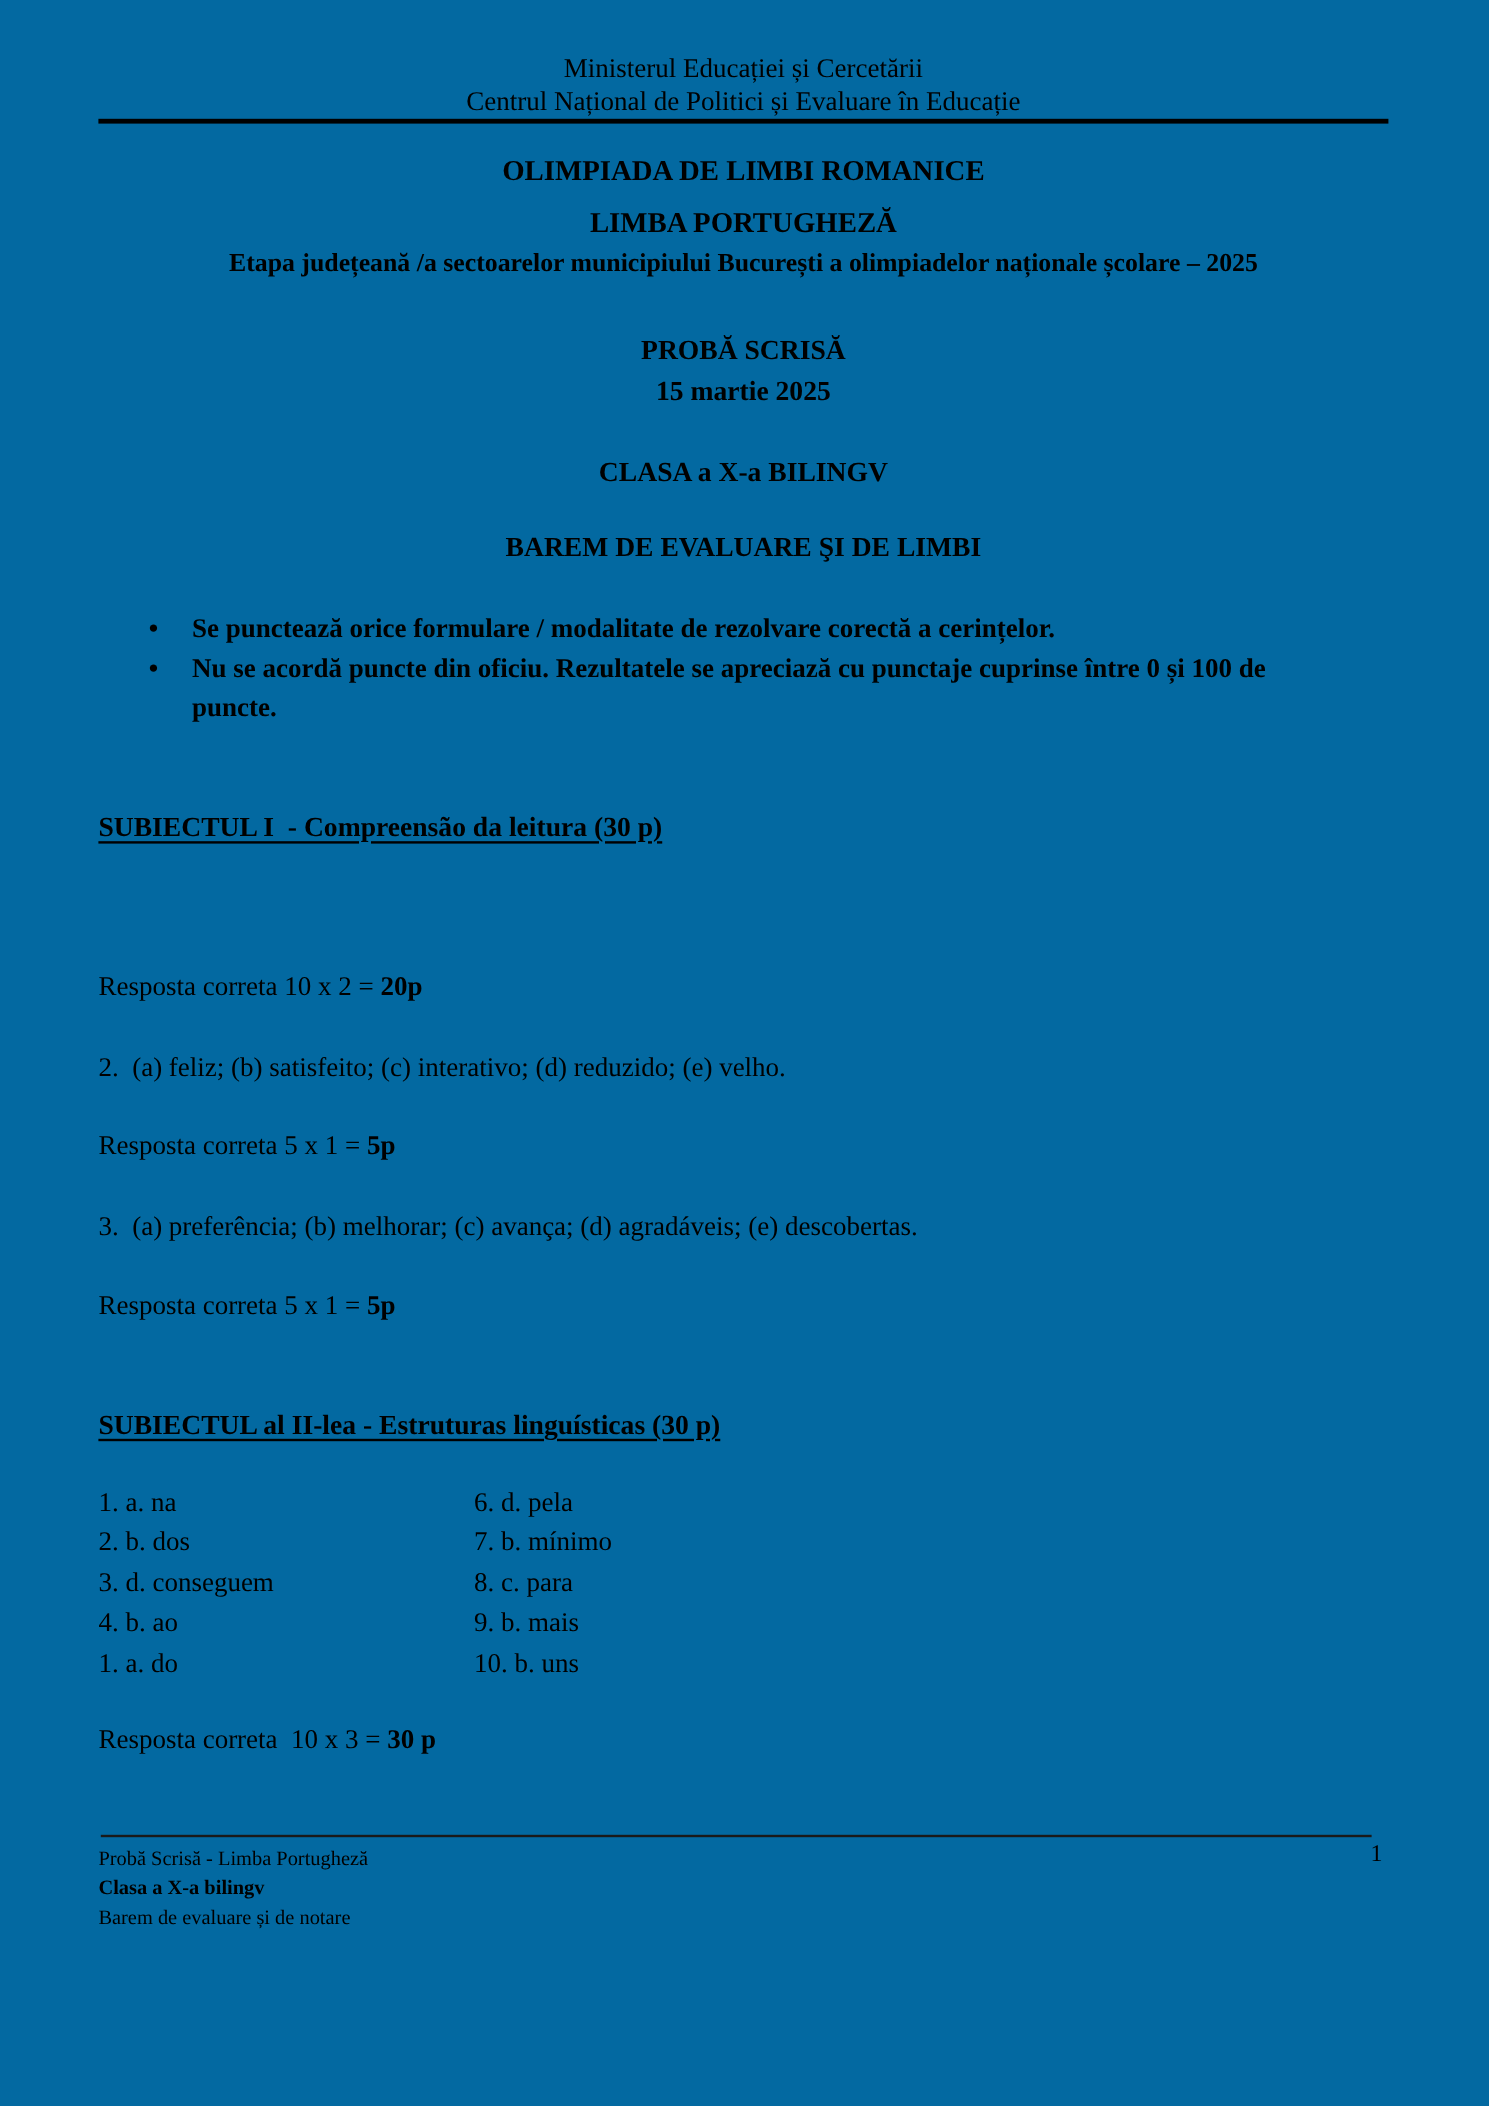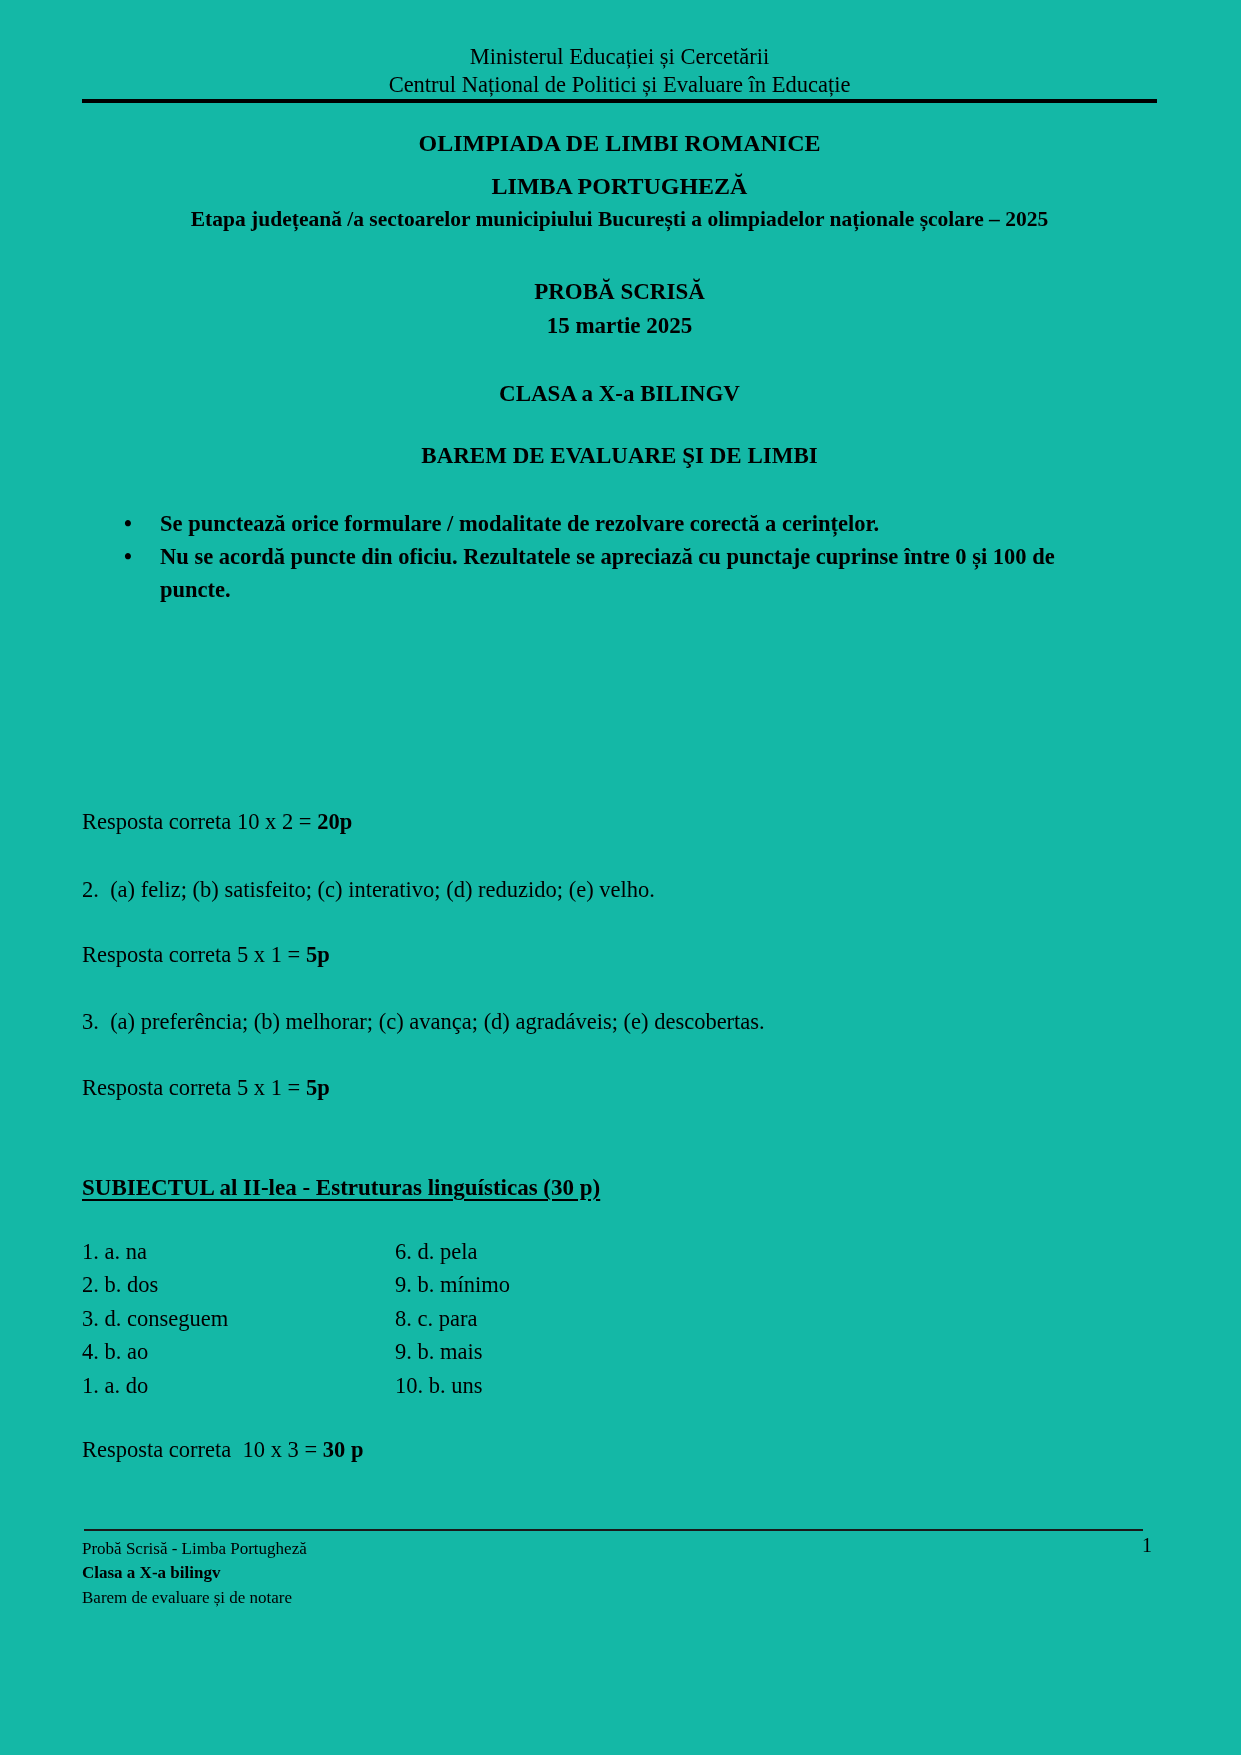--- a/index.html
+++ b/index.html
@@ -4,21 +4,21 @@
 <style>
   html, body {
     margin: 0;
     padding: 0;
     background: #ffffff;
   }
   .page {
     position: relative;
     width: 1241px;
     height: 1755px;
-    background: #14b8a6;
+    background: #0369a1;
     color: #000000;
     font-family: "Liberation Serif", "DejaVu Serif", serif;
     overflow: hidden;
   }
   .line {
     position: absolute;
     left: 82px;
     width: 1075px;
     font-size: 22.5px;
     line-height: 34px;
@@ -114,36 +114,37 @@
     <div class="bullet-item">
       <span class="bullet-dot">•</span>
       <span>Se punctează orice formulare / modalitate de rezolvare corectă a cerințelor.</span>
     </div>
     <div class="bullet-item">
       <span class="bullet-dot">•</span>
       <span>Nu se acordă puncte din oficiu. Rezultatele se apreciază cu punctaje cuprinse între 0 și 100 de puncte.</span>
     </div>
   </div>
 
+  <div class="line heading-underline" style="top:673px">SUBIECTUL I  - Compreensão da leitura (30 p)</div>
 
   <div class="line" style="top:805px"><span>Resposta correta 10 x 2 = </span><span class="b">20p</span></div>
 
   <div class="line" style="top:873px">2.  (a) feliz; (b) satisfeito; (c) interativo; (d) reduzido; (e) velho.</div>
   <div class="line" style="top:938px"><span>Resposta correta 5 x 1 = </span><span class="b">5p</span></div>
 
   <div class="line" style="top:1005px">3.  (a) preferência; (b) melhorar; (c) avança; (d) agradáveis; (e) descobertas.</div>
   <div class="line" style="top:1071px"><span>Resposta correta 5 x 1 = </span><span class="b">5p</span></div>
 
   <div class="line heading-underline" style="top:1171px">SUBIECTUL al II-lea - Estruturas linguísticas (30 p)</div>
 
   <div class="two-col">
     <div>1. a. na</div>
     <div>6. d. pela</div>
     <div>2. b. dos</div>
-    <div>9. b. mínimo</div>
+    <div>7. b. mínimo</div>
     <div>3. d. conseguem</div>
     <div>8. c. para</div>
     <div>4. b. ao</div>
     <div>9. b. mais</div>
     <div>1. a. do</div>
     <div>10. b. uns</div>
   </div>
 
   <div class="line" style="top:1433px"><span>Resposta correta  10 x 3 = </span><span class="b">30 p</span></div>
 

